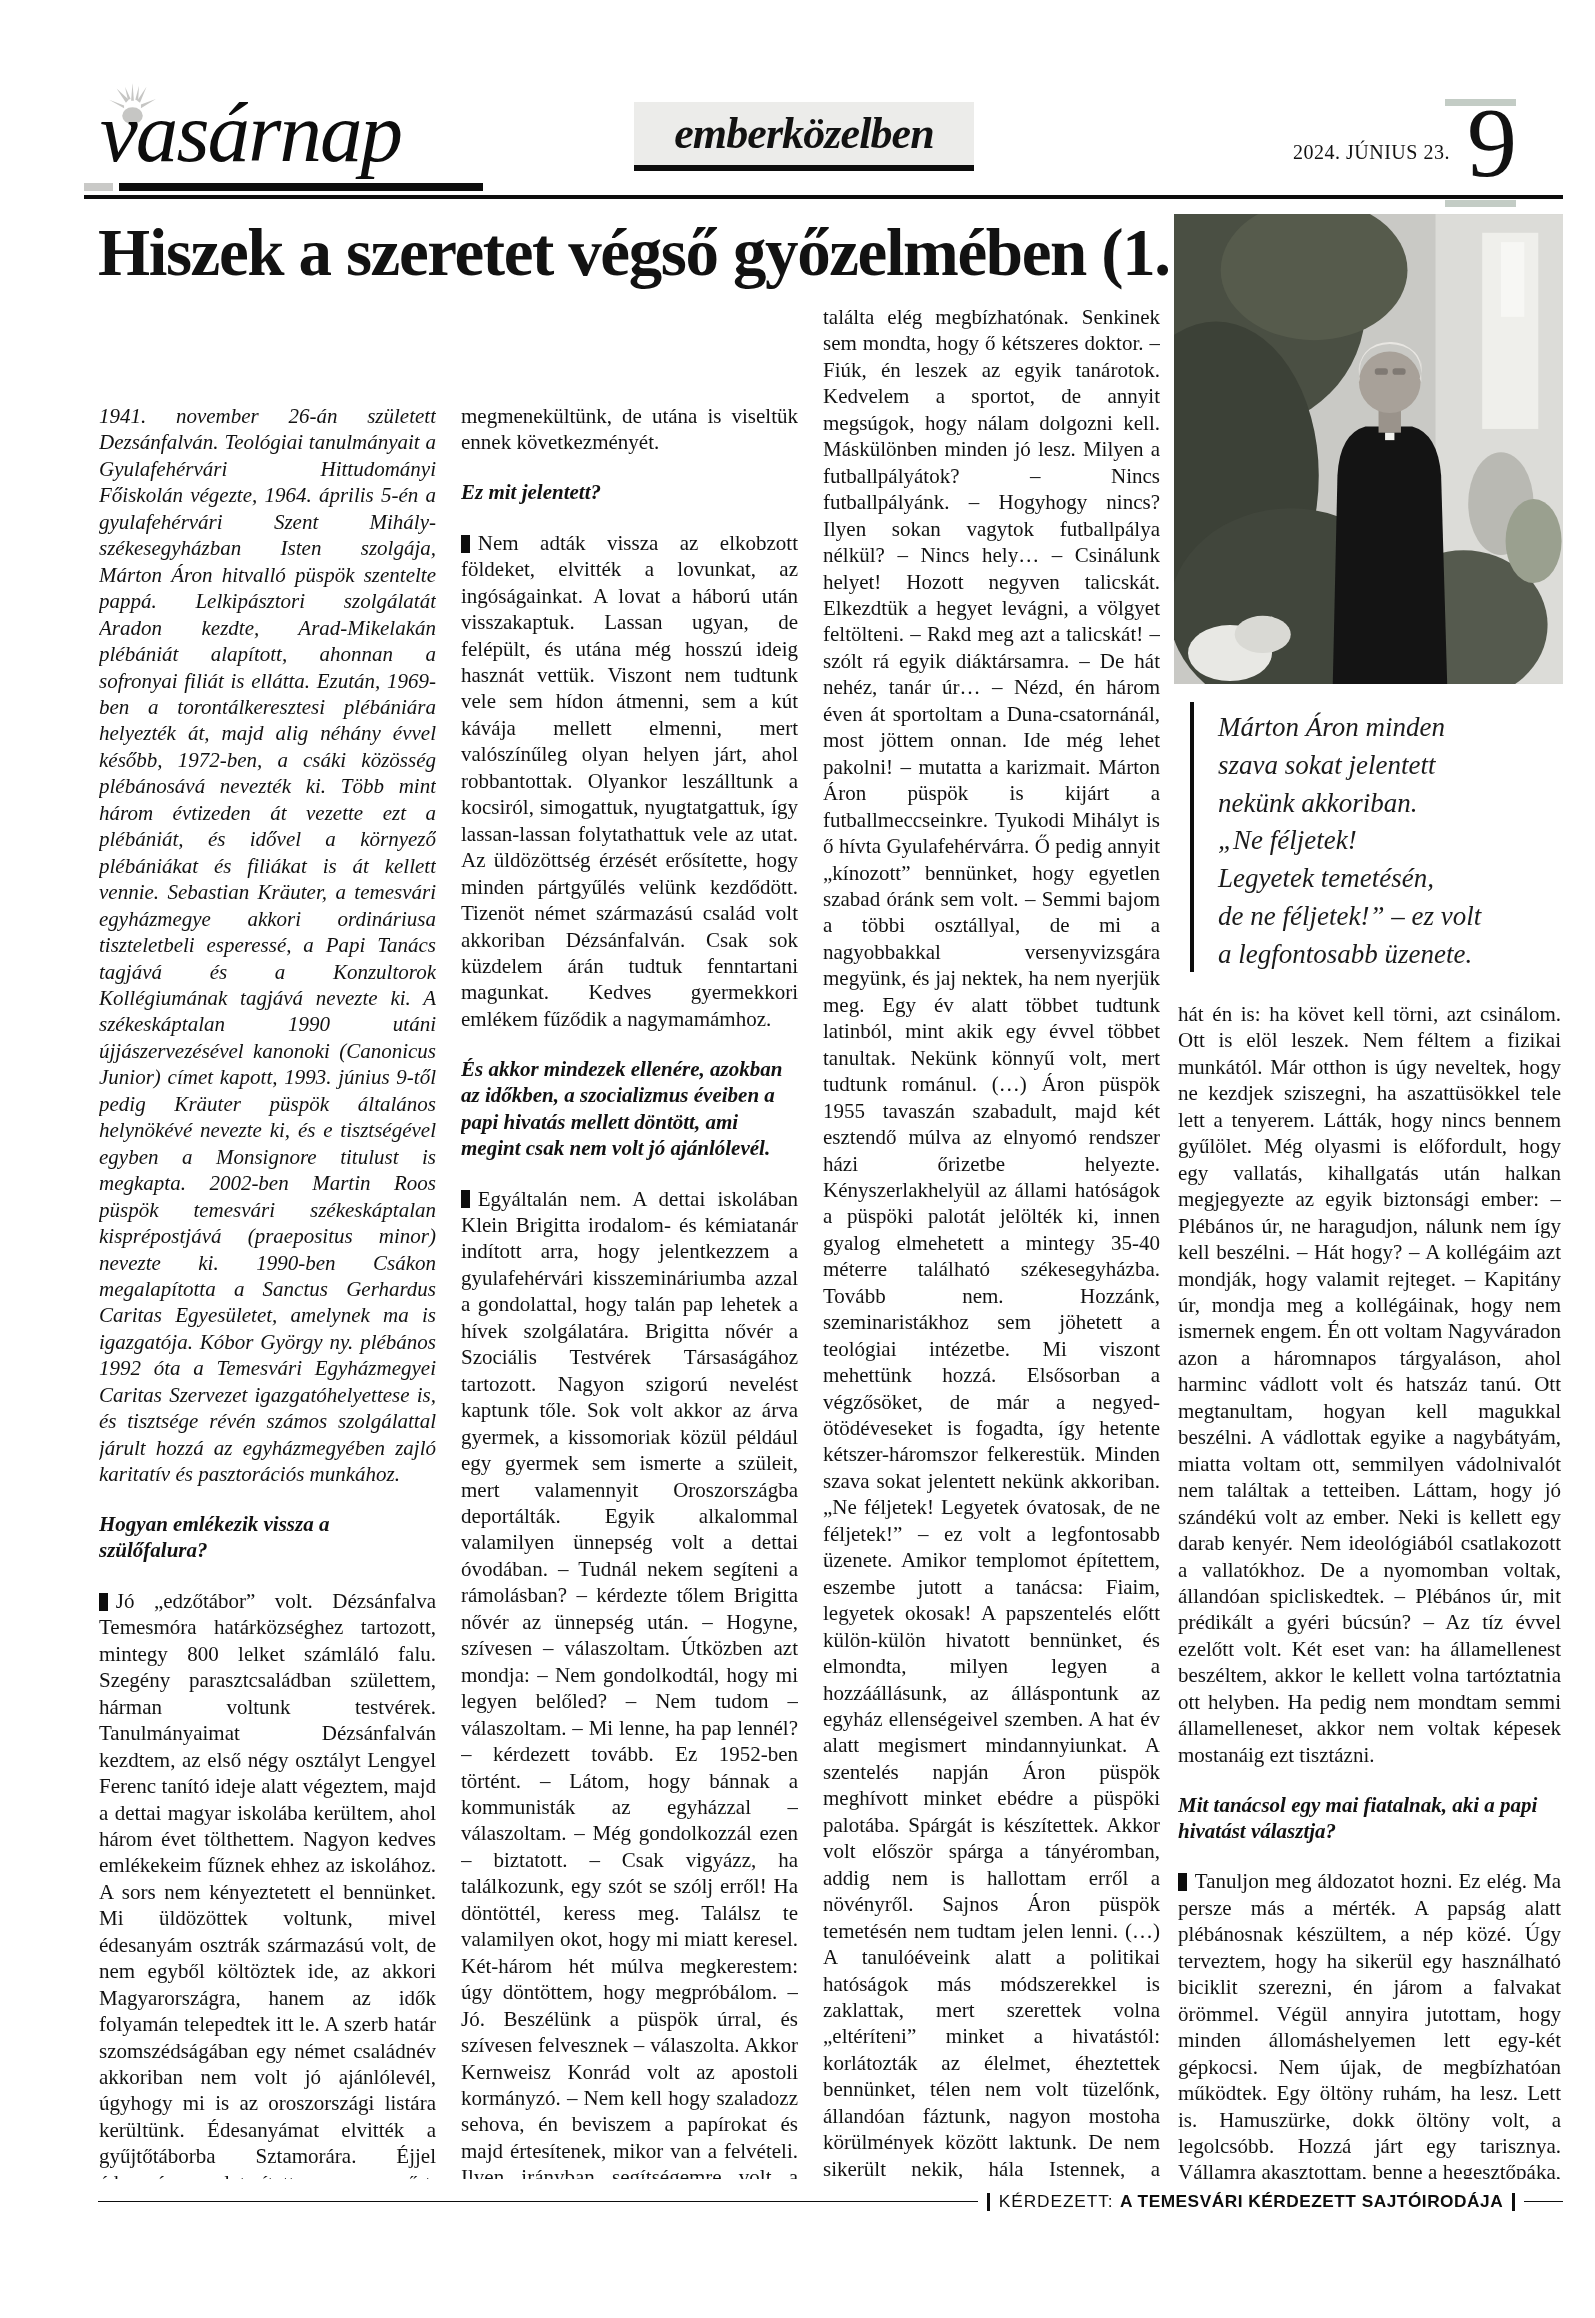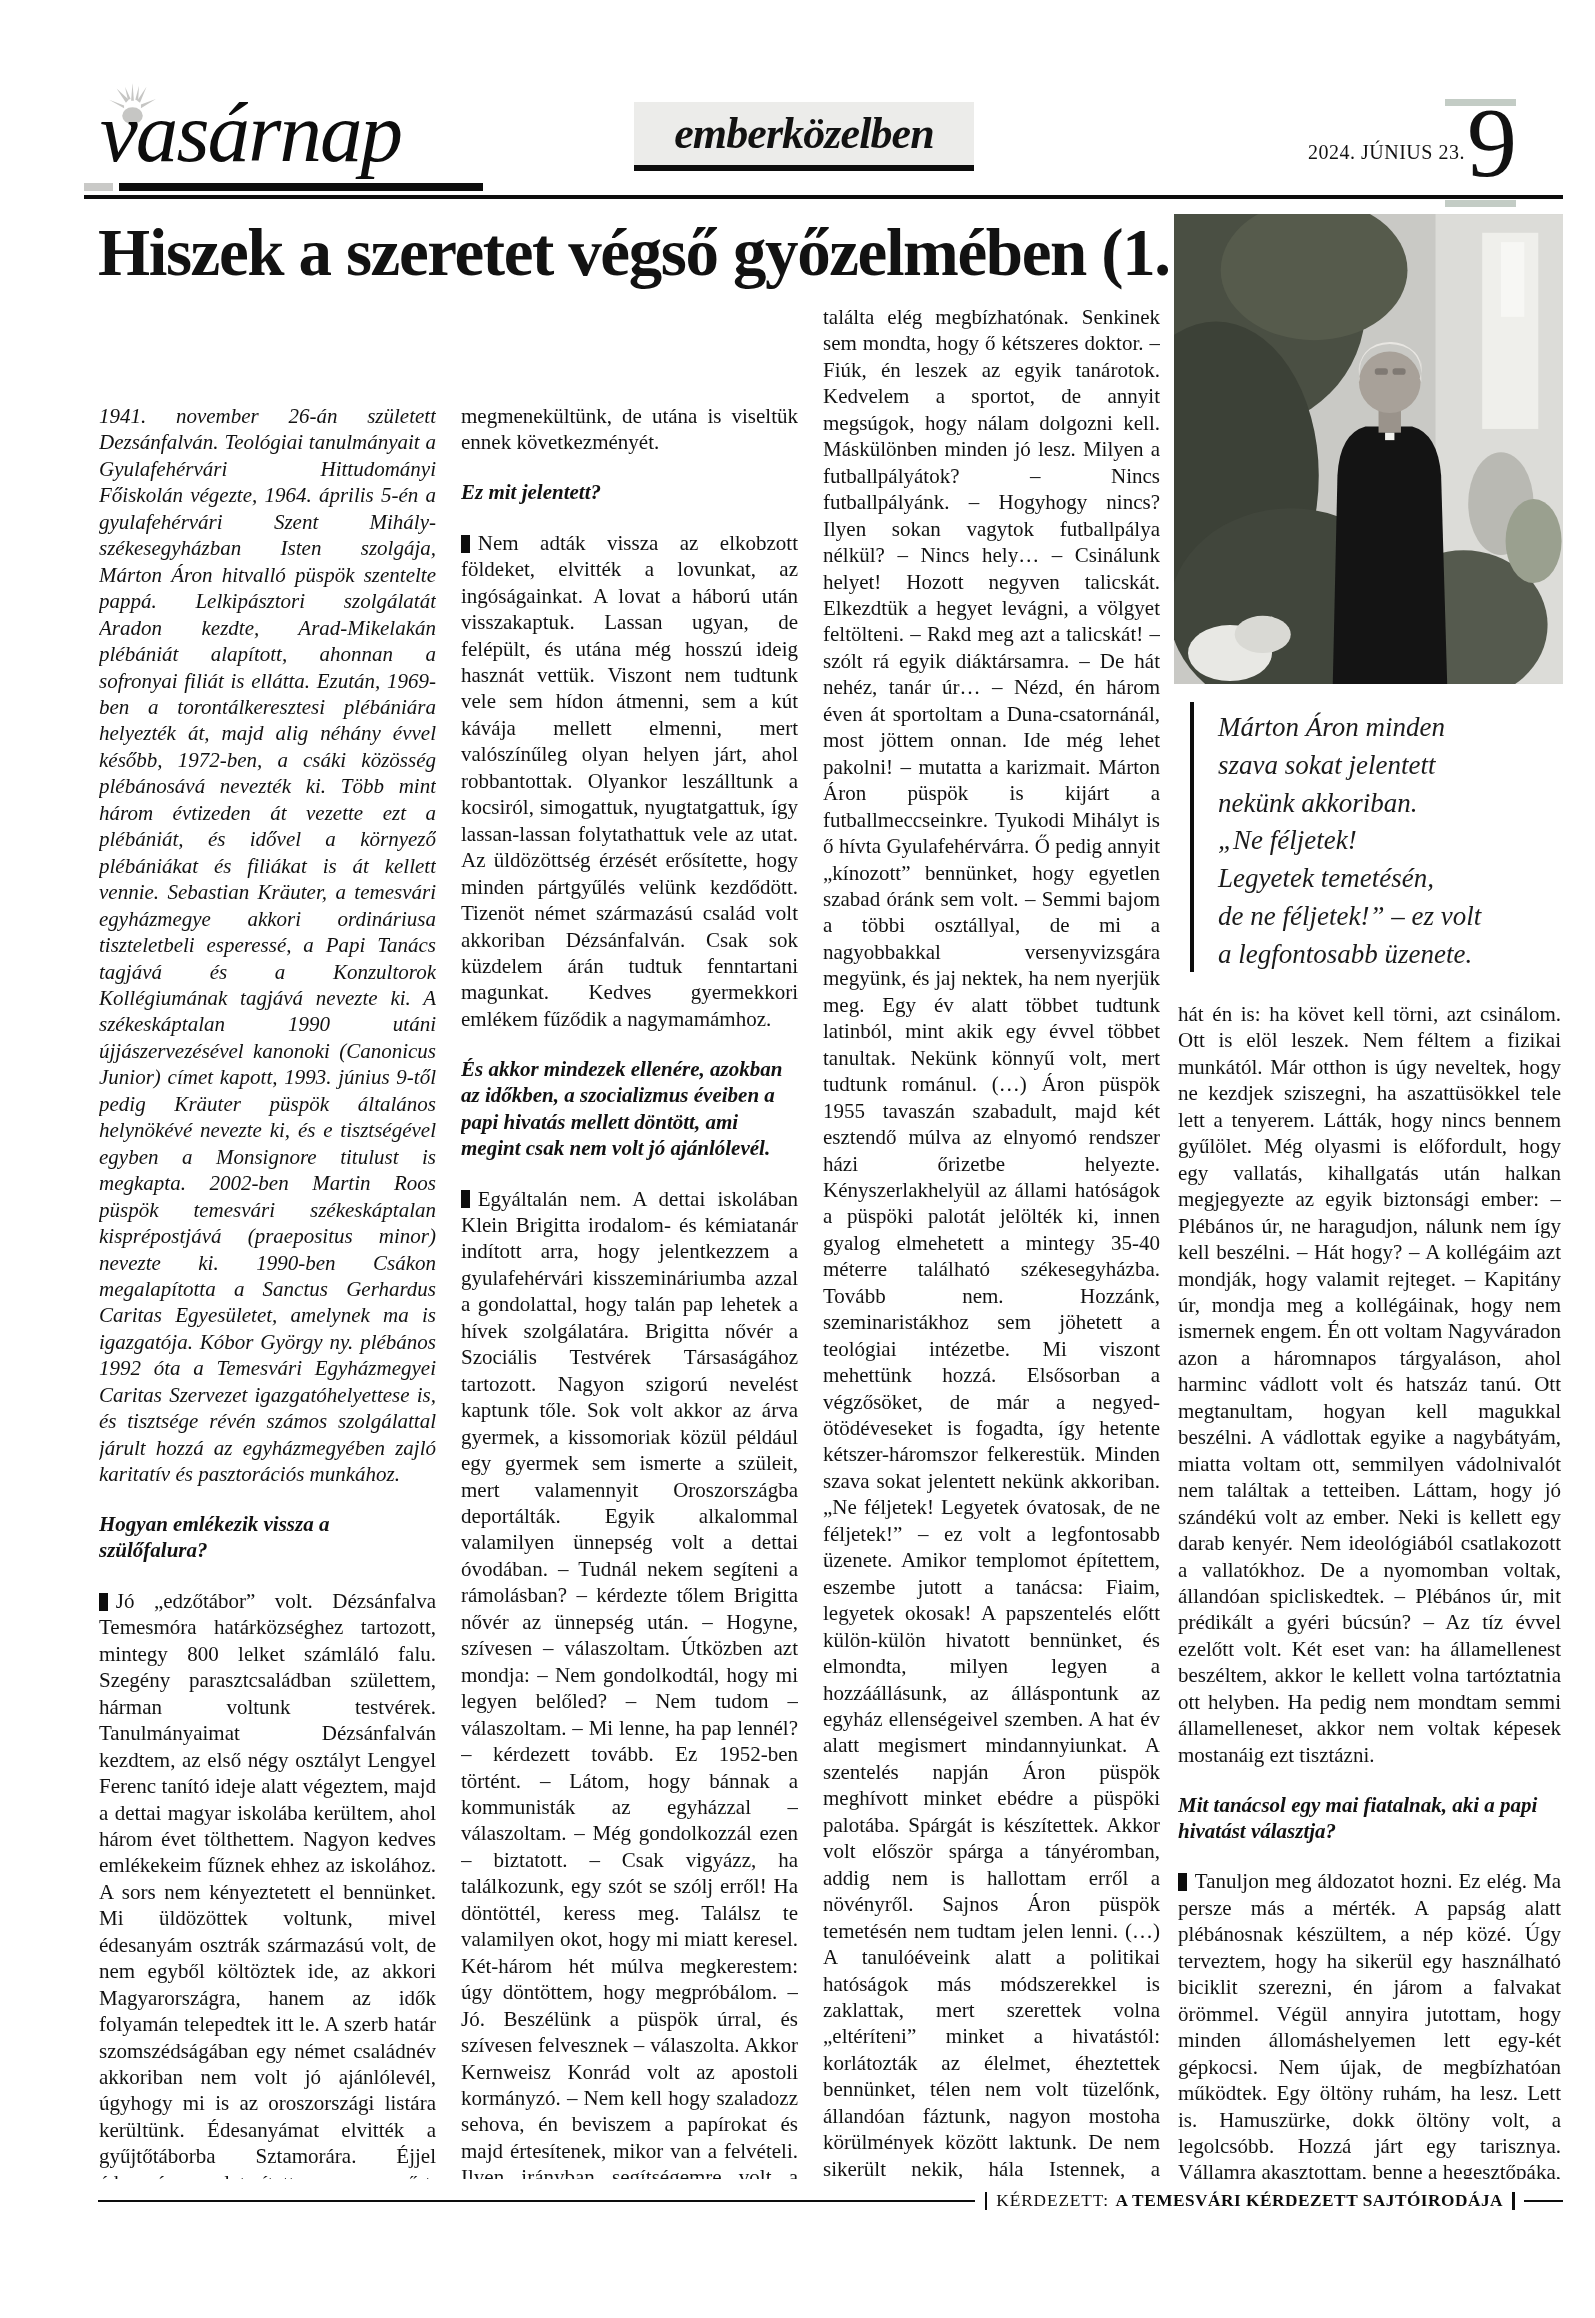--- a/index.html
+++ b/index.html
@@ -9,21 +9,21 @@
   
   .logo{position:absolute;left:100px;top:90px;font-style:italic;font-size:85px;
         line-height:1;letter-spacing:-1.9px;color:#0d0d0d;}
   .sun-icon{position:absolute;left:108px;top:83px;}
   .logo-underline{position:absolute;left:119px;top:183px;width:364px;height:8px;background:#0d0d0d;}
   .logo-underline-dash{position:absolute;left:84px;top:183px;width:29px;height:8px;background:#c9c9c7;}
 
   .section-box{position:absolute;left:634px;top:102px;width:340px;height:63px;
         background:#ececea;border-bottom:6px solid #0d0d0d;display:flex;align-items:center;
         justify-content:center;font-style:italic;font-weight:bold;font-size:44px;letter-spacing:-0.9px;}
-  .date{position:absolute;left:1293px;top:141px;font-size:20px;letter-spacing:0.5px;white-space:nowrap;margin-left:15px;}
+  .date{position:absolute;left:1293px;top:141px;font-size:20px;letter-spacing:0.5px;white-space:nowrap;}
   .pagenum{position:absolute;left:1467px;top:93px;font-size:100px;font-weight:400;line-height:1;}
   .page-dash{position:absolute;width:71px;height:7px;background:#c3ccc5;}
   .page-dash.top{left:1445px;top:99px;}
   .page-dash.bottom{left:1445px;top:200px;}
   .header-rule{position:absolute;left:84px;top:195px;width:1479px;height:4.2px;background:#0d0d0d;}
 
   
   .headline{position:absolute;left:98px;top:219px;width:1131px;font-size:67px;font-weight:700;
         letter-spacing:-1.4px;white-space:nowrap;line-height:1;}
   .lead{position:absolute;left:98px;top:303px;width:791px;font-size:22px;font-weight:700;
@@ -47,21 +47,21 @@
   .col4{left:1178px;top:1001px;width:383px;height:1178px;}
   .blk-bio{font-style:italic;}
   .blk-subhead{font-weight:bold;font-style:italic;margin:23.4px 0 24px 0 !important;text-align:left;}
   .blk-para{margin:0;}
   .blk-answer{margin:0;}
   .pmark{display:inline-block;width:9.3px;height:18px;background:#0d0d0d;margin-right:7.5px;
         vertical-align:-2.8px;}
 
   
   .footer-row{position:absolute;left:98px;top:2191px;width:1465px;display:flex;align-items:center;
-        font-family:Liberation Serif, serif;font-size:17.3px;color:#0d0d0d;}
+        font-family:Liberation Sans, sans-serif;font-size:17.3px;color:#0d0d0d;}
   .fr-line{flex:1;height:1.9px;background:#0d0d0d;}
   .fr-line-end{width:39px;height:1.9px;background:#0d0d0d;}
   .fr-tick{width:2.3px;height:18px;background:#0d0d0d;margin:0 9.3px;}
   .fr-prefix{letter-spacing:0.9px;margin-right:6.5px;white-space:nowrap;}
   .fr-credit{font-weight:bold;letter-spacing:0.5px;white-space:nowrap;}
 </style>
 </head>
 <body>
 
 <div class="page">

